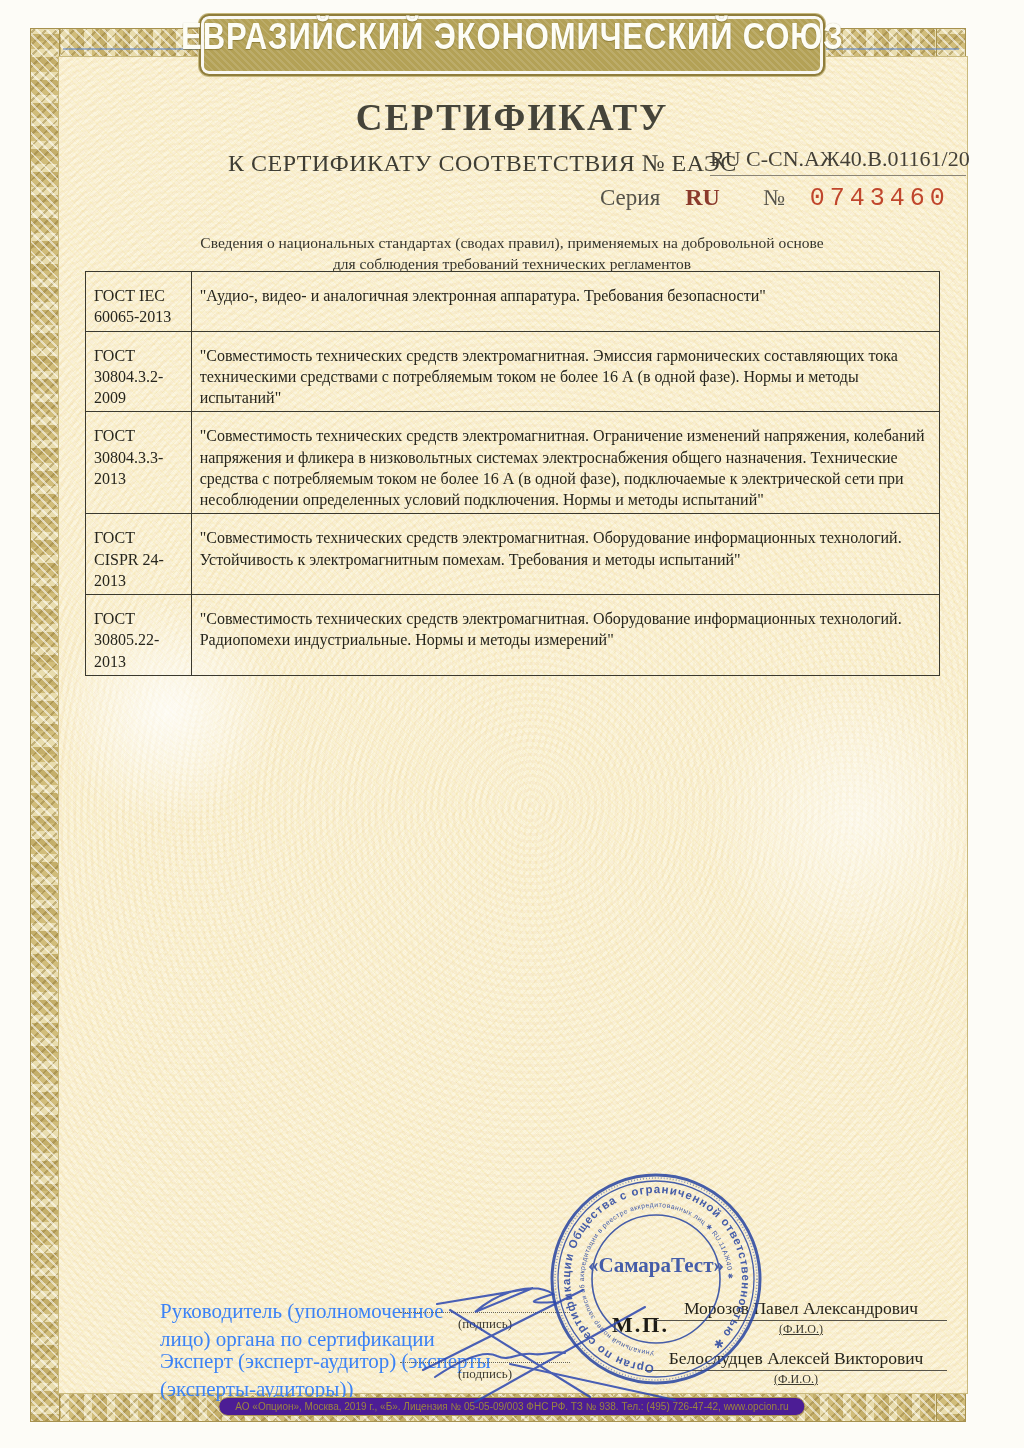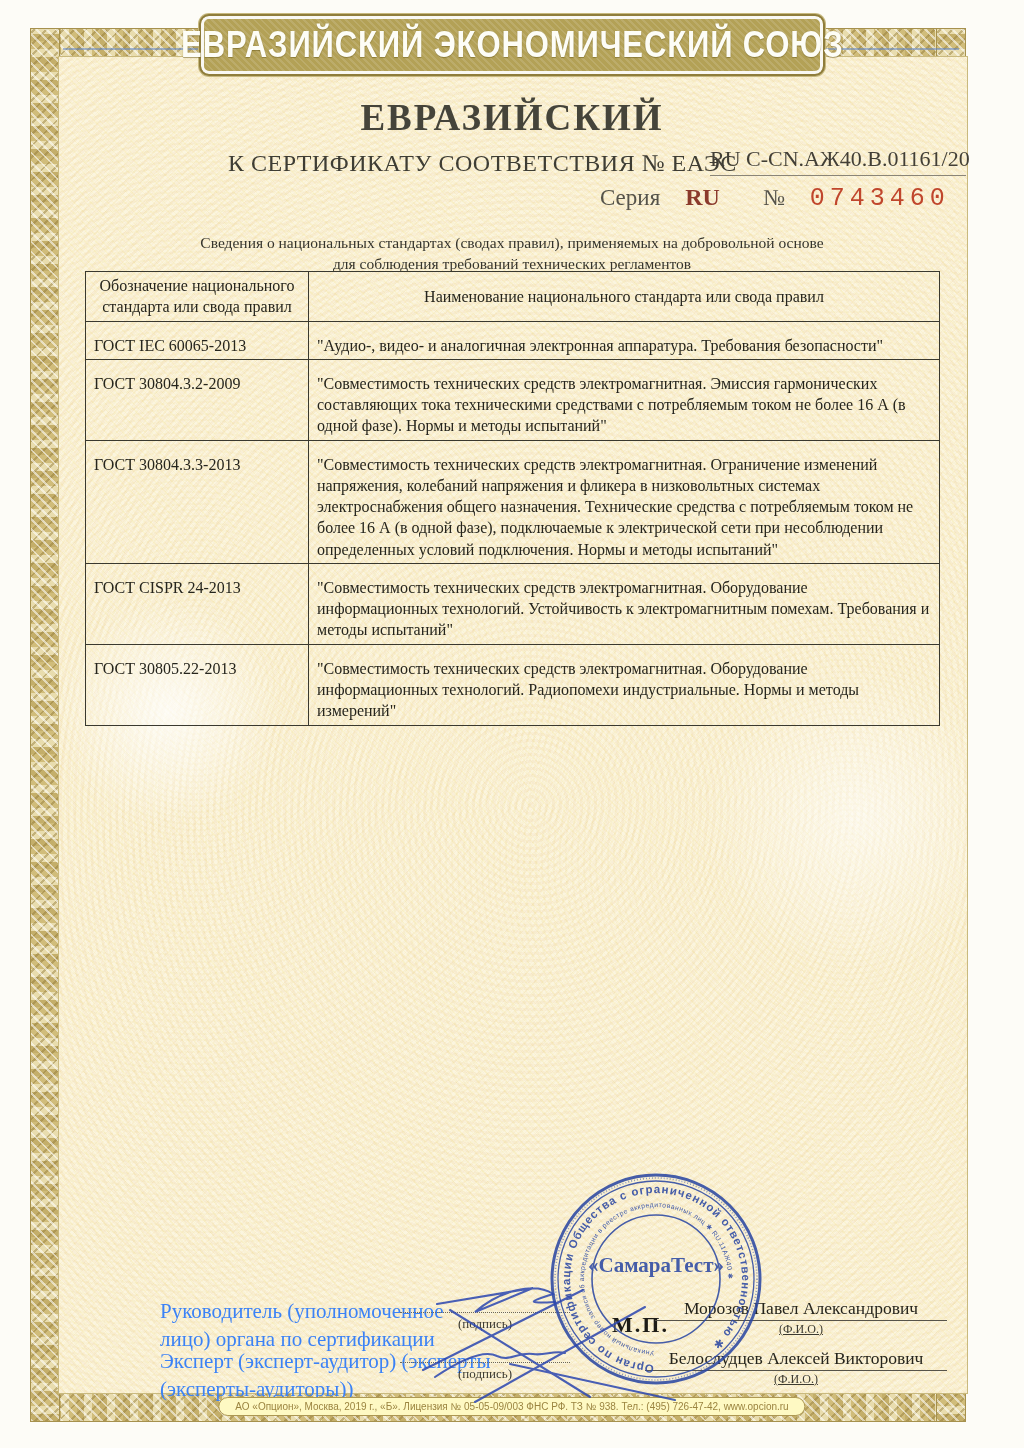--- a/index.html
+++ b/index.html
@@ -52,21 +52,21 @@
   .scan-blue-line{position:absolute;left:4px;top:-9px;width:896px;height:2px;background:#5b82c4;opacity:.55;}
 
   
   .banner{
     position:absolute;left:50%;top:14px;transform:translateX(-50%);
     width:622px;height:58px;z-index:5;
     background:#b3a156;
     background-image:repeating-linear-gradient(45deg, rgba(255,255,255,.12) 0 2px, transparent 2px 5px);
     border:2px solid #8f7d3b;border-radius:10px;
     box-shadow:inset 0 0 0 3px rgba(255,255,255,.92), 0 0 0 1px #c7b97f;
-    display:flex;align-items:center;justify-content:center;
+    display:flex;justify-content:center;
   }
   .banner-text{
     font-family:"Liberation Sans","DejaVu Sans",sans-serif;
     font-weight:bold;font-size:37px;color:#fdfdf6;
     white-space:nowrap;letter-spacing:1px;
     transform:scaleX(.84);
     text-shadow:0 1px 1px rgba(110,92,30,.55), 0 0 1px rgba(110,92,30,.4);
   }
 
   
@@ -144,21 +144,21 @@
   }
 
   
   .stamp{position:absolute;left:545px;top:1168px;z-index:7;opacity:.88;}
   .autographs{position:absolute;left:415px;top:1252px;z-index:8;}
 
   
   .footer-pill{
     position:absolute;left:50%;top:1397px;transform:translateX(-50%);z-index:6;
     border:1px solid #ad9752;border-radius:12px;
-    background:#fef9c3;
+    background:#4c1d95;
     padding:3px 16px;white-space:nowrap;
     font-family:"Liberation Sans","DejaVu Sans",sans-serif;
     font-size:10px;color:#9b8440;
   }
 </style>
 </head>
 <body>
 
 <div class="page">
 
@@ -168,41 +168,37 @@
   <div class="band band-v band-right"></div>
 
   <div class="inner">
     <div class="scan-blue-line"></div>
   </div>
 
   <div class="banner">
     <span class="banner-text">ЕВРАЗИЙСКИЙ ЭКОНОМИЧЕСКИЙ СОЮЗ</span>
   </div>
 
-  <div class="doc-title">ЕВРАЗИЙСКИЙ</div>
+  <div class="doc-title">СЕРТИФИКАТУ</div>
   <div class="cert-line-label">К СЕРТИФИКАТУ СООТВЕТСТВИЯ № ЕАЭС</div>
   <div class="cert-number">RU C-CN.АЖ40.B.01161/20</div>
   <div class="series-row">
     <span class="series-label">Серия</span>
     <span class="series-value">RU</span>
     <span class="num-sign">№</span>
     <span class="blank-number">0743460</span>
   </div>
 
   <div class="intro">
     <div>Сведения о национальных стандартах (сводах правил), применяемых на добровольной основе</div>
     <div>для соблюдения требований технических регламентов</div>
   </div>
 
   <table class="standards">
     <tbody>
-        <tr>
-      <th class="col-code">Обозначение национального стандарта или свода правил</th>
-      <th>Наименование национального стандарта или свода правил</th>
-    </tr>
     <tr>
       <td>ГОСТ IEC 60065-2013</td>
       <td>"Аудио-, видео- и аналогичная электронная аппаратура. Требования безопасности"</td>
     </tr>
     <tr>
       <td>ГОСТ 30804.3.2-2009</td>
       <td>"Совместимость технических средств электромагнитная. Эмиссия гармонических составляющих тока техническими средствами с потребляемым током не более 16 А (в одной фазе). Нормы и методы испытаний"</td>
     </tr>
     <tr>
       <td>ГОСТ 30804.3.3-2013</td>

